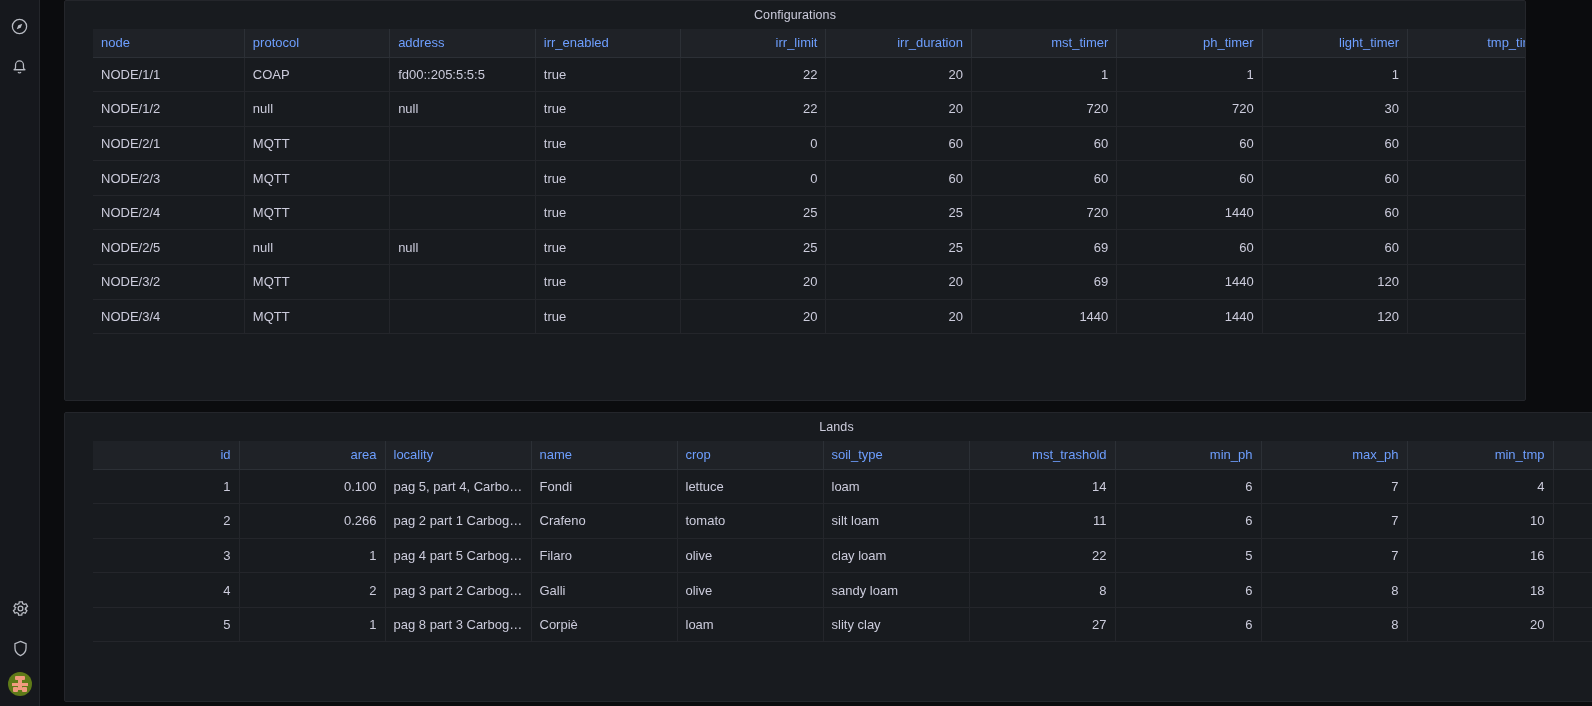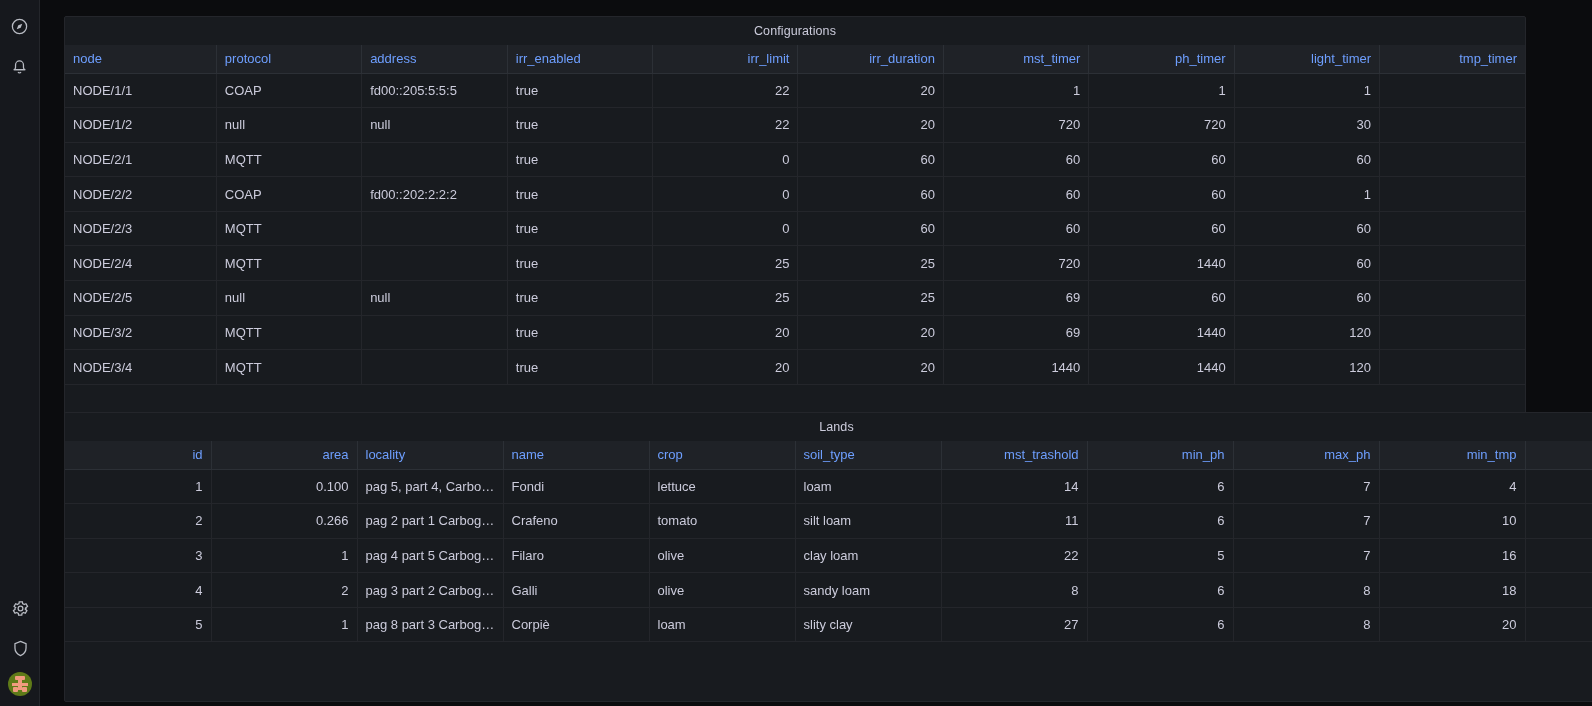--- a/index.html
+++ b/index.html
@@ -55,34 +55,34 @@
     overflow: hidden;
   }
 
   .panel {
     background: #181b1f;
     border: 1px solid #24262b;
     border-radius: 2px;
     position: absolute;
     overflow: hidden;
   }
-  #panel-configurations { left: 24px; top: 16px; width: 1462px; height: 401px; }
+  #panel-configurations { left: 24px; top: 0px; width: 1462px; height: 401px; }
   #panel-lands          { left: 24px; top: 412px; width: 1545px; height: 290px; }
 
   .panel-title {
     height: 28px;
     line-height: 28px;
     text-align: center;
     color: #ccccdc;
     font-size: 12.5px;
     font-weight: 500;
     letter-spacing: .1px;
   }
 
-  .tbl-wrap { position: relative; width: 100%; }
+  .tbl-wrap { position: relative; width: 100%; margin-left: 28px; }
   table.grid {
     border-collapse: collapse;
     table-layout: fixed;
     font-size: 13px;
   }
   table.grid th {
     background: #1f2227;
     color: #6e9fff;
     font-weight: 400;
     font-size: 13px;
@@ -209,32 +209,20 @@
               <tr>
                 <td class="txt">NODE/2/1</td>
                 <td class="txt">MQTT</td>
                 <td class="txt"></td>
                 <td class="txt">true</td>
                 <td class="num">0</td>
                 <td class="num">60</td>
                 <td class="num">60</td>
                 <td class="num">60</td>
                 <td class="num">60</td>
-                <td class="num"></td>
-              </tr>
-              <tr>
-                <td class="txt">NODE/2/2</td>
-                <td class="txt">COAP</td>
-                <td class="txt">fd00::202:2:2:2</td>
-                <td class="txt">true</td>
-                <td class="num">0</td>
-                <td class="num">60</td>
-                <td class="num">60</td>
-                <td class="num">60</td>
-                <td class="num">1</td>
                 <td class="num"></td>
               </tr>
               <tr>
                 <td class="txt">NODE/2/3</td>
                 <td class="txt">MQTT</td>
                 <td class="txt"></td>
                 <td class="txt">true</td>
                 <td class="num">0</td>
                 <td class="num">60</td>
                 <td class="num">60</td>

